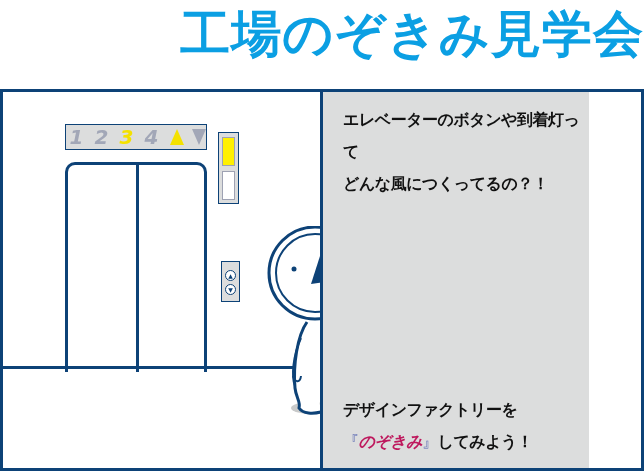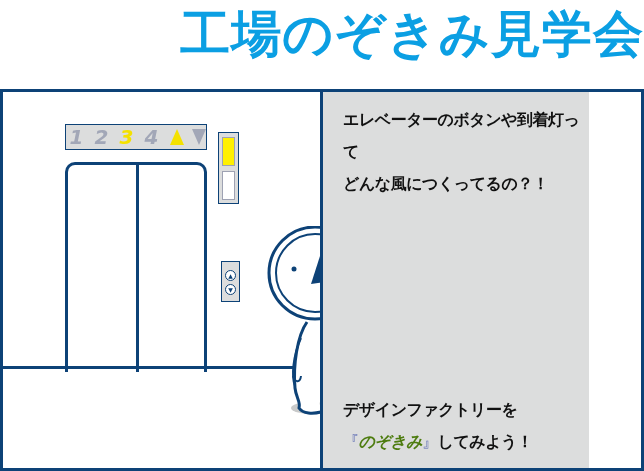--- a/index.html
+++ b/index.html
@@ -67,21 +67,21 @@
     .panel {
       position: absolute; left: 317px; top: 0; width: 269px; height: 376px;
       background: #dcdddd; border-left: 3px solid #0d4277; box-sizing: border-box;
     }
     .bubble-text {
       position: absolute; left: 20px; font-size: 16px; font-weight: bold; color: #111;
       line-height: 32px; letter-spacing: -0.5px;
     }
     .bubble-top { top: 12px; }
     .bubble-bottom { top: 284px; margin-top: 18px; }
-    .highlight { color: #4d7c0f; font-style: italic; }
+    .highlight { color: #be185d; font-style: italic; }
     .bracket { color: #5564b0; font-weight: normal; }
   </style>
 </head>
 <body>
 
 <div class="title">工場のぞきみ見学会</div>
 
 <div class="frame">
   <div class="scene">
     <div class="indicator">

